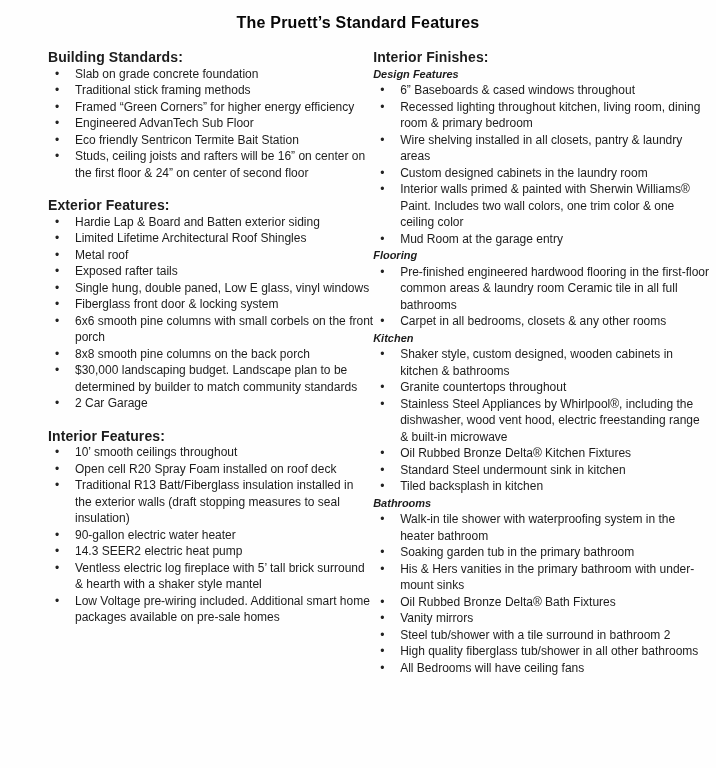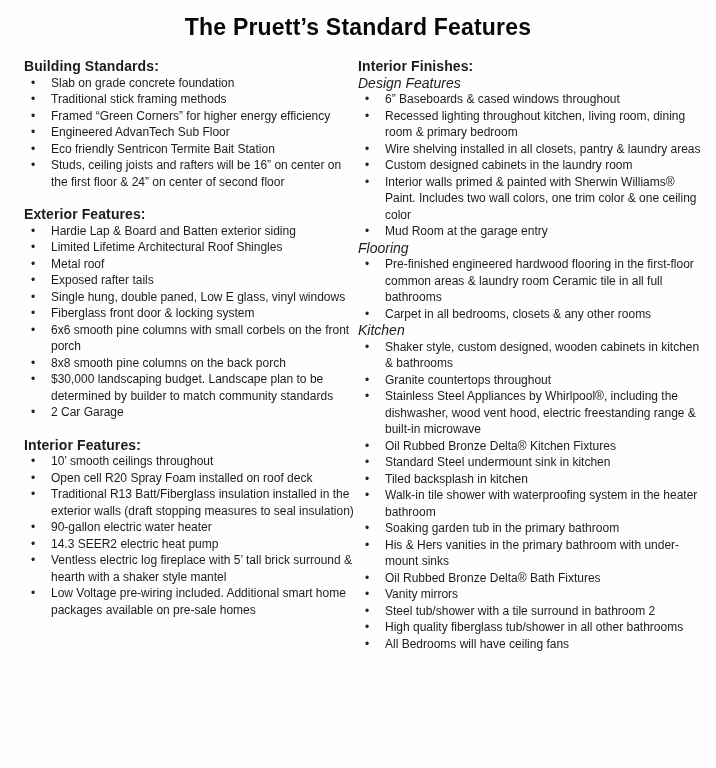--- a/index.html
+++ b/index.html
@@ -15,48 +15,49 @@
     overflow: hidden;
   }
   .page {
     width: 716px;
     height: 768px;
     box-sizing: border-box;
     padding-top: 12px;
   }
   .title {
     text-align: center;
-    font-size: 23px;
+    font-size: 16px;
     font-weight: bold;
     letter-spacing: 0.2px;
     color: #070707;
     margin: 2px 0 17px 0;
   }
   .columns {
     display: flex;
     align-items: flex-start;
     padding-left: 24px;
     padding-right: 6px;
+    margin-left: 24px;
   }
   .column {
     box-sizing: border-box;
   }
   .column-left  { width: 334px; }
   .column-right { width: 346px; }
   .section + .section { margin-top: 16px; }
   .section-heading {
     font-weight: bold;
     font-size: 14px;
     line-height: 16.5px;
     letter-spacing: 0.1px;
   }
   .subsection-heading {
-    font-weight: normal;
+    font-weight: bold;
     font-style: italic;
-    font-size: 14px;
+    font-size: 11px;
     line-height: 16.5px;
   }
   .bullet-row {
     display: flex;
     align-items: flex-start;
   }
   .bullet-marker {
     flex: none;
     width: 20px;
     margin-left: 7px;
@@ -234,20 +235,21 @@
             <span class="bullet-text">Oil Rubbed Bronze Delta® Kitchen Fixtures</span>
           </div>
           <div class="bullet-row">
             <span class="bullet-marker">•</span>
             <span class="bullet-text">Standard Steel undermount sink in kitchen</span>
           </div>
           <div class="bullet-row">
             <span class="bullet-marker">•</span>
             <span class="bullet-text">Tiled backsplash in kitchen</span>
           </div>
+          <div class="subsection-heading">Bathrooms</div>
           <div class="bullet-row">
             <span class="bullet-marker">•</span>
             <span class="bullet-text">Walk-in tile shower with waterproofing system in the heater bathroom</span>
           </div>
           <div class="bullet-row">
             <span class="bullet-marker">•</span>
             <span class="bullet-text">Soaking garden tub in the primary bathroom</span>
           </div>
           <div class="bullet-row">
             <span class="bullet-marker">•</span>

